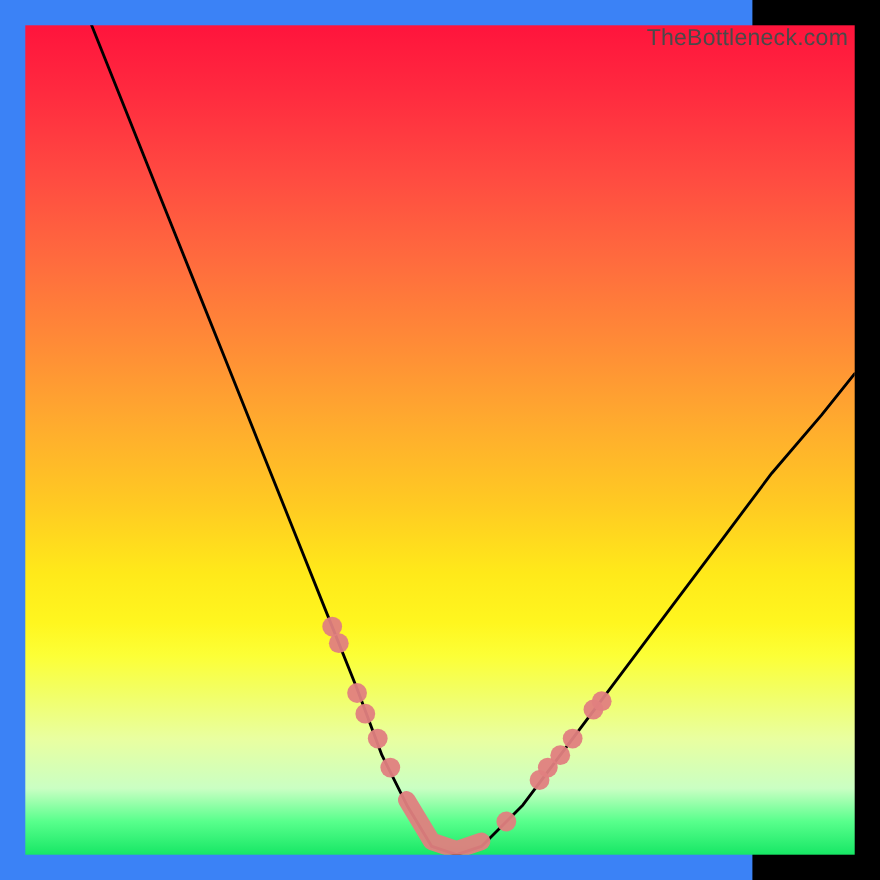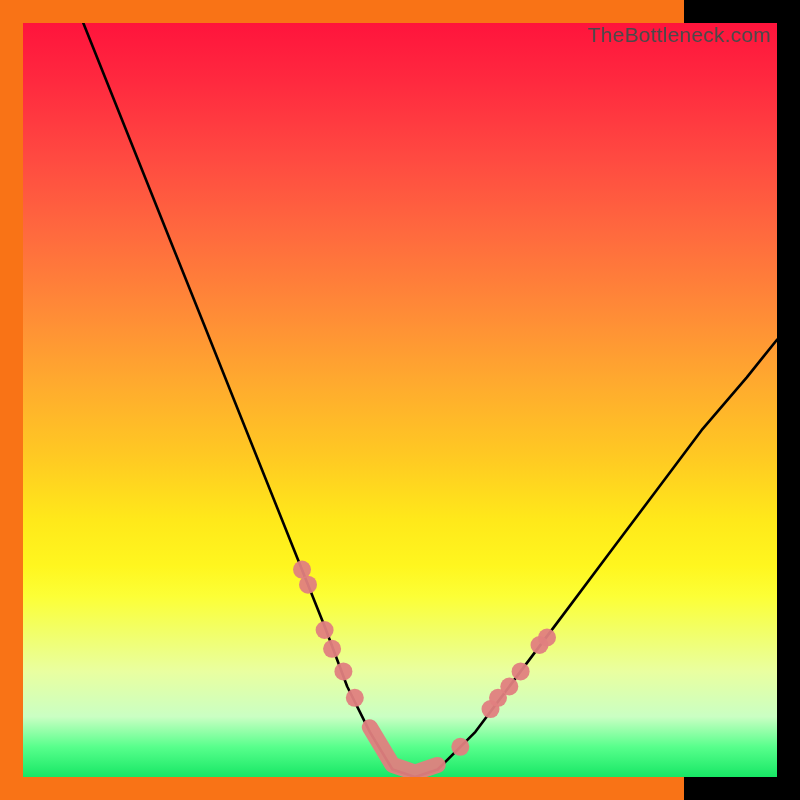--- a/index.html
+++ b/index.html
@@ -8,21 +8,21 @@
     width: 800px;
     height: 800px;
     overflow: hidden;
     background: #000;
     font-family: Arial, Helvetica, sans-serif;
   }
   .frame {
     position: relative;
     width: 684px;
     height: 800px;
-    background: #f97316;
+    background: #3b82f6;
   }
   .plot-area {
     position: absolute;
     left: 23px;
     top: 23px;
     width: 754px;
     height: 754px;
     
     background: linear-gradient(to bottom,
       #ff143c 0%,

